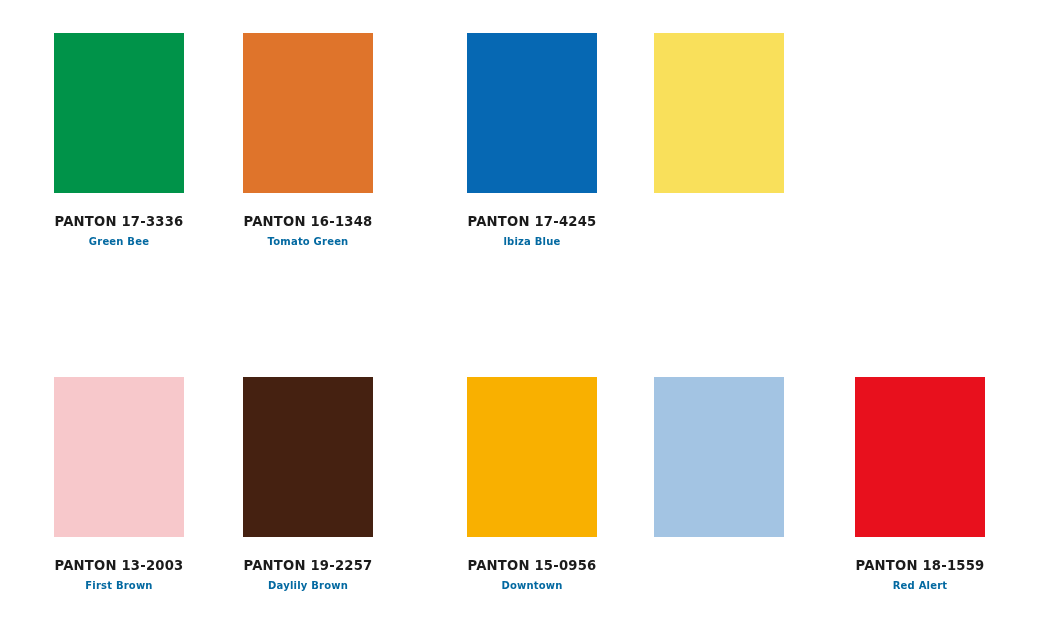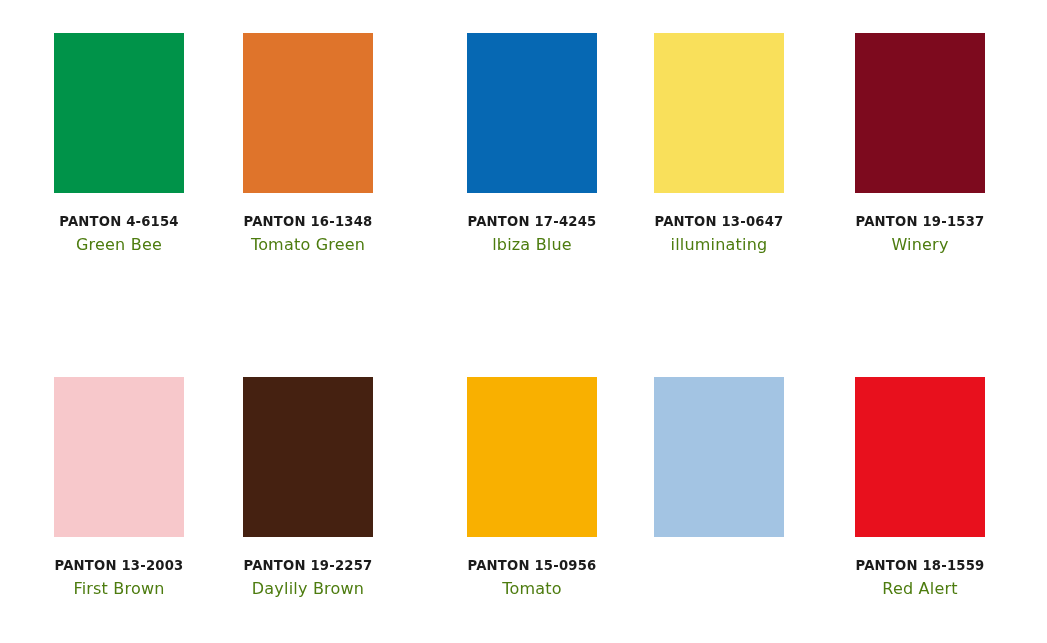--- a/index.html
+++ b/index.html
@@ -56,39 +56,39 @@
   .code {
     font-size: 13.2px;
     font-weight: bold;
     color: #1b1b1b;
     letter-spacing: 0.2px;
     white-space: nowrap;
     display: block;
   }
   .name {
     margin-top: 9px;
-    font-size: 16px;
-    font-weight: normal;
-    color: #4d7c0f;
+    font-size: 10px;
+    font-weight: bold;
+    color: #0369a1;
     letter-spacing: 0.2px;
     white-space: nowrap;
     display: block;
   }
 </style>
 </head>
 <body style="background-color: rgb(255, 255, 255);">
 
 <div class="palette">
 
   <div class="row row-top">
 
     <div class="swatch-cell c0">
       <div class="chip" style="background-color:#009349;"></div>
       <div class="labels">
-        <span class="code">PANTON 4-6154</span>
+        <span class="code">PANTON 17-3336</span>
         <span class="name">Green Bee</span>
       </div>
     </div>
 
     <div class="swatch-cell c1">
       <div class="chip" style="background-color:#df742b;"></div>
       <div class="labels">
         <span class="code">PANTON 16-1348</span>
         <span class="name">Tomato Green</span>
       </div>
@@ -97,33 +97,22 @@
     <div class="swatch-cell c2">
       <div class="chip" style="background-color:#0668b3;"></div>
       <div class="labels">
         <span class="code">PANTON 17-4245</span>
         <span class="name">lbiza Blue</span>
       </div>
     </div>
 
     <div class="swatch-cell c3">
       <div class="chip" style="background-color:#f9e05b;"></div>
-      <div class="labels">
-        <span class="code">PANTON 13-0647</span>
-        <span class="name">illuminating</span>
-      </div>
     </div>
 
-    <div class="swatch-cell c4">
-      <div class="chip" style="background-color:#7d0a1e;"></div>
-      <div class="labels">
-        <span class="code">PANTON 19-1537</span>
-        <span class="name">Winery</span>
-      </div>
-    </div>
 
   </div>
 
   <div class="row row-bottom">
 
     <div class="swatch-cell c0">
       <div class="chip" style="background-color:#f7c8cb;"></div>
       <div class="labels">
         <span class="code">PANTON 13-2003</span>
         <span class="name">First Brown</span>
@@ -135,21 +124,21 @@
       <div class="labels">
         <span class="code">PANTON 19-2257</span>
         <span class="name">Daylily Brown</span>
       </div>
     </div>
 
     <div class="swatch-cell c2">
       <div class="chip" style="background-color:#f9b000;"></div>
       <div class="labels">
         <span class="code">PANTON 15-0956</span>
-        <span class="name">Tomato</span>
+        <span class="name">Downtown</span>
       </div>
     </div>
 
     <div class="swatch-cell c3">
       <div class="chip" style="background-color:#a3c4e3;"></div>
     </div>
 
     <div class="swatch-cell c4">
       <div class="chip" style="background-color:#e8101d;"></div>
       <div class="labels">

